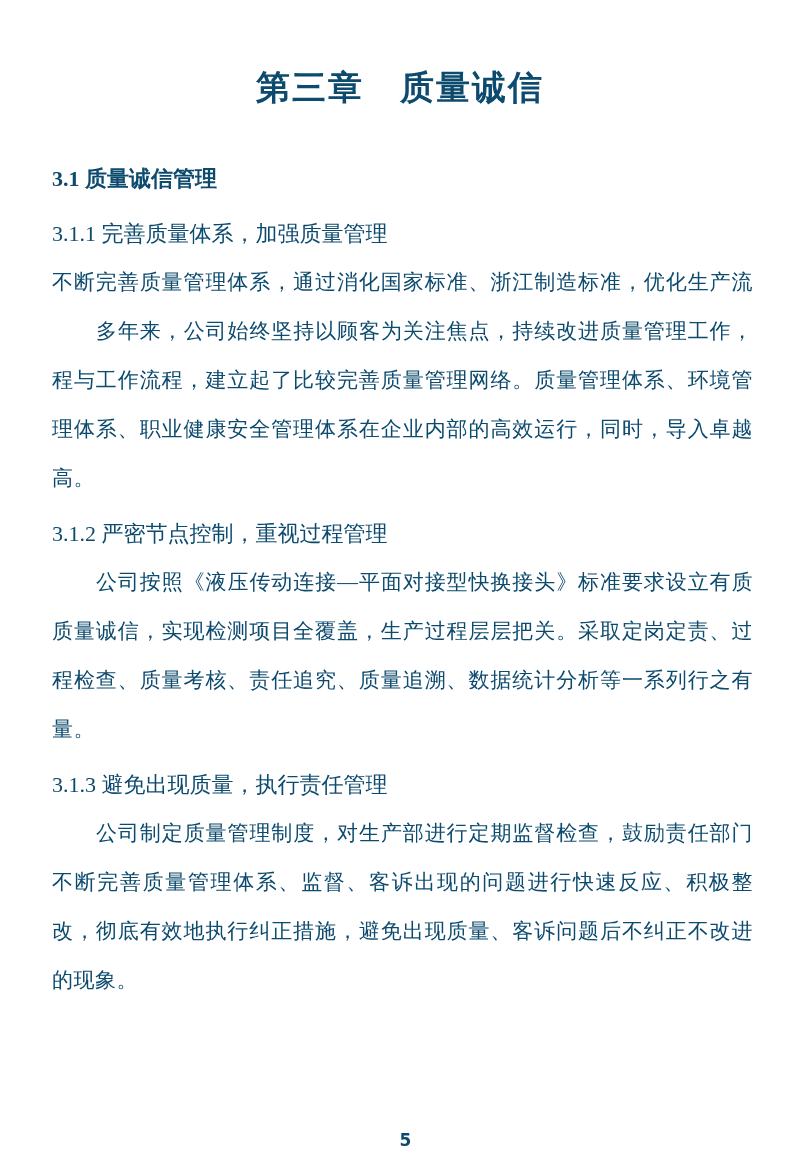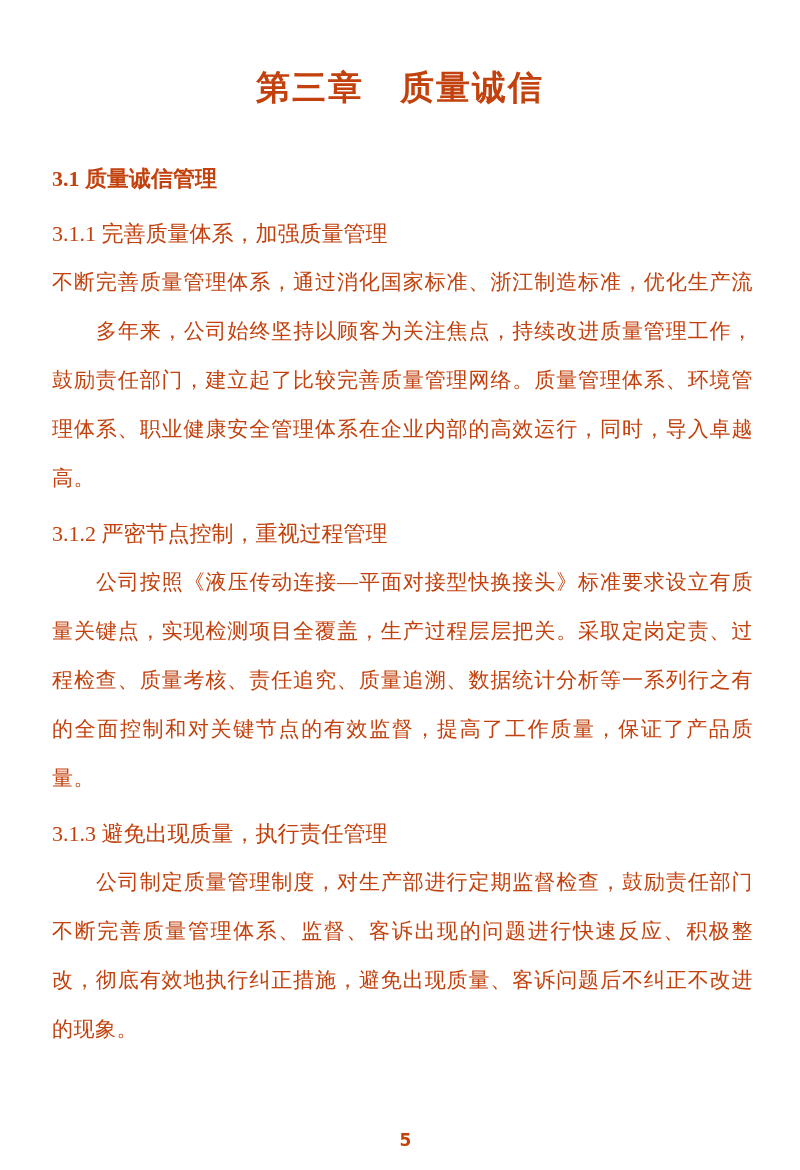--- a/index.html
+++ b/index.html
@@ -7,21 +7,21 @@
     padding: 0;
     background: #ffffff;
   }
   .page {
     position: relative;
     width: 800px;
     height: 1170px;
     background: #ffffff;
     overflow: hidden;
     font-family: "Liberation Serif", "DejaVu Serif", serif;
-    color: #c2410c;
+    color: #0c4a6e;
   }
   .doc-title {
     margin: 0;
     padding-top: 64px;
     text-align: center;
     font-size: 34px;
     line-height: 46px;
     font-weight: 700;
     letter-spacing: 2px;
     font-family: "DejaVu Sans", "Liberation Sans", sans-serif;
@@ -74,30 +74,29 @@
 
 <div class="page">
   <h1 class="doc-title">第三章　质量诚信</h1>
 
   <div class="content">
       <div class="section-heading">3.1 质量诚信管理</div>
       <div class="subsection-heading">3.1.1 完善质量体系，加强质量管理</div>
       <div class="para">
         <div class="line fill">不断完善质量管理体系，通过消化国家标准、浙江制造标准，优化生产流</div>
         <div class="line indent fill">多年来，公司始终坚持以顾客为关注焦点，持续改进质量管理工作，</div>
-        <div class="line fill">鼓励责任部门，建立起了比较完善质量管理网络。质量管理体系、环境管</div>
+        <div class="line fill">程与工作流程，建立起了比较完善质量管理网络。质量管理体系、环境管</div>
         <div class="line fill">理体系、职业健康安全管理体系在企业内部的高效运行，同时，导入卓越</div>
         <div class="line">高。</div>
       </div>
       <div class="subsection-heading">3.1.2 严密节点控制，重视过程管理</div>
       <div class="para">
         <div class="line indent fill">公司按照《液压传动连接—平面对接型快换接头》标准要求设立有质</div>
-        <div class="line fill">量关键点，实现检测项目全覆盖，生产过程层层把关。采取定岗定责、过</div>
+        <div class="line fill">质量诚信，实现检测项目全覆盖，生产过程层层把关。采取定岗定责、过</div>
         <div class="line fill">程检查、质量考核、责任追究、质量追溯、数据统计分析等一系列行之有</div>
-        <div class="line fill">的全面控制和对关键节点的有效监督，提高了工作质量，保证了产品质</div>
         <div class="line">量。</div>
       </div>
       <div class="subsection-heading">3.1.3 避免出现质量，执行责任管理</div>
       <div class="para">
         <div class="line indent fill">公司制定质量管理制度，对生产部进行定期监督检查，鼓励责任部门</div>
         <div class="line fill">不断完善质量管理体系、监督、客诉出现的问题进行快速反应、积极整</div>
         <div class="line fill">改，彻底有效地执行纠正措施，避免出现质量、客诉问题后不纠正不改进</div>
         <div class="line">的现象。</div>
       </div>
     </div>

